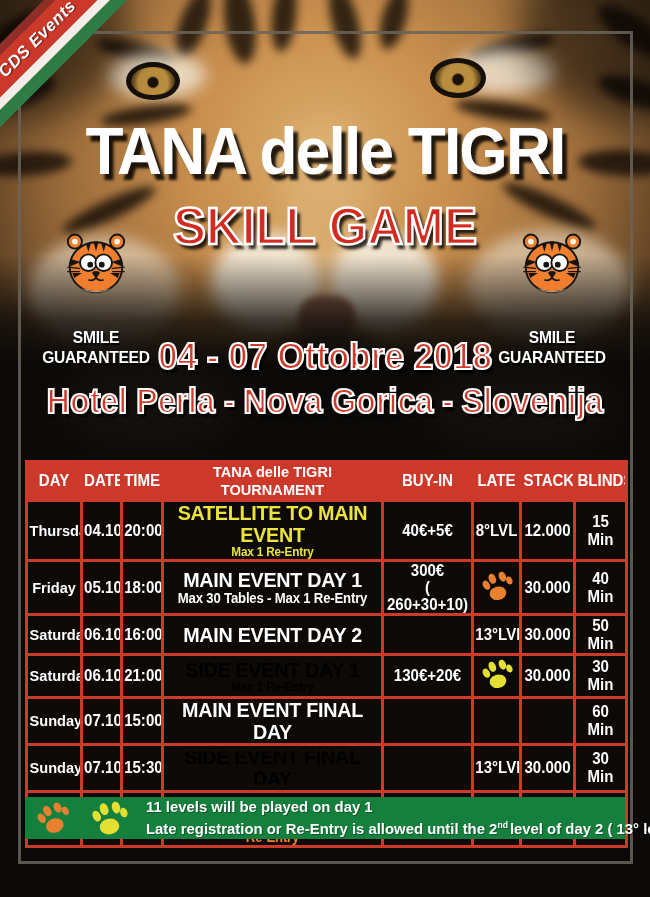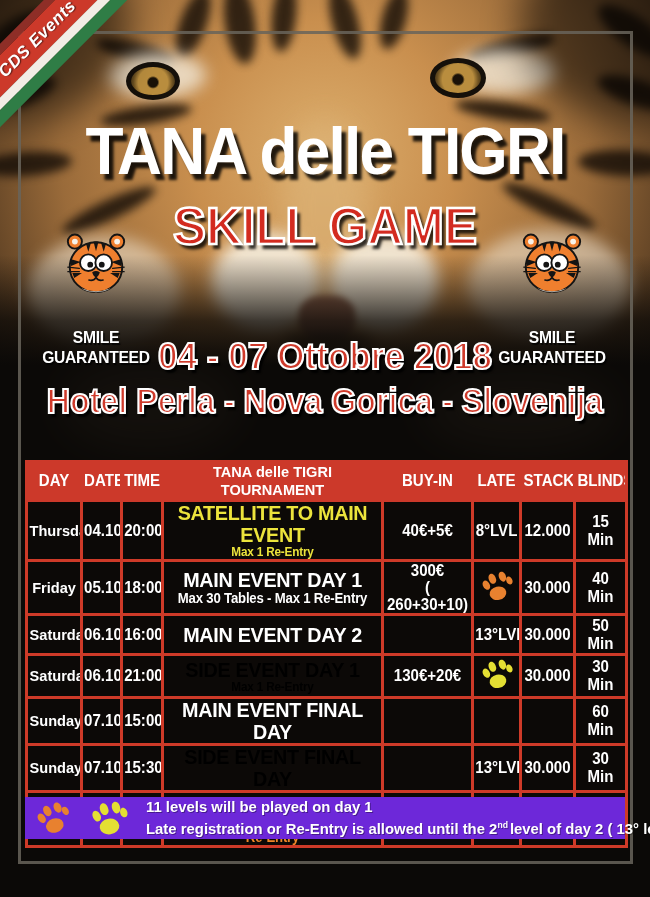--- a/index.html
+++ b/index.html
@@ -57,21 +57,21 @@
   .ev{font-size:21px;font-weight:bold;line-height:22px;letter-spacing:-.3px;}
   .evsub{font-size:12.5px;font-weight:bold;line-height:13px;letter-spacing:-.2px;}
   .ev-yellow{color:#ece43c;} .ev-white{color:#fff;} .ev-green:#fff;
   .ev-green{color:#54b048;} .ev-orange{color:#ee8628;}
   .buy2{font-size:16px;line-height:17px;}
   .paw{width:36px;height:36px;transform:rotate(-12deg);}
   .paw.orange{color:#e8812f;fill:currentColor;}
   .paw.yellow{color:#e4df33;fill:currentColor;}
 
   
-  .footbar{position:absolute;left:25px;top:797px;width:600px;height:42px;background:#6d28d9;
+  .footbar{position:absolute;left:25px;top:797px;width:600px;height:42px;background:#15803d;
     display:flex;align-items:center;z-index:4;}
   .footbar .paw{flex:0 0 auto;}
   .footbar .paw.p1{width:38px;height:38px;margin-left:9px;transform:rotate(-18deg);}
   .footbar .paw.p2{width:42px;height:42px;margin-left:16px;transform:rotate(-8deg);}
   .footnotes{margin-left:16px;color:#fff;font-weight:bold;font-size:15.5px;line-height:18px;
     transform:scaleX(.96);transform-origin:left center;text-shadow:1px 1px 0 rgba(0,0,0,.35);white-space:nowrap;}
   .footnotes sup{font-size:9px;}
 </style>
 </head>
 <body>

